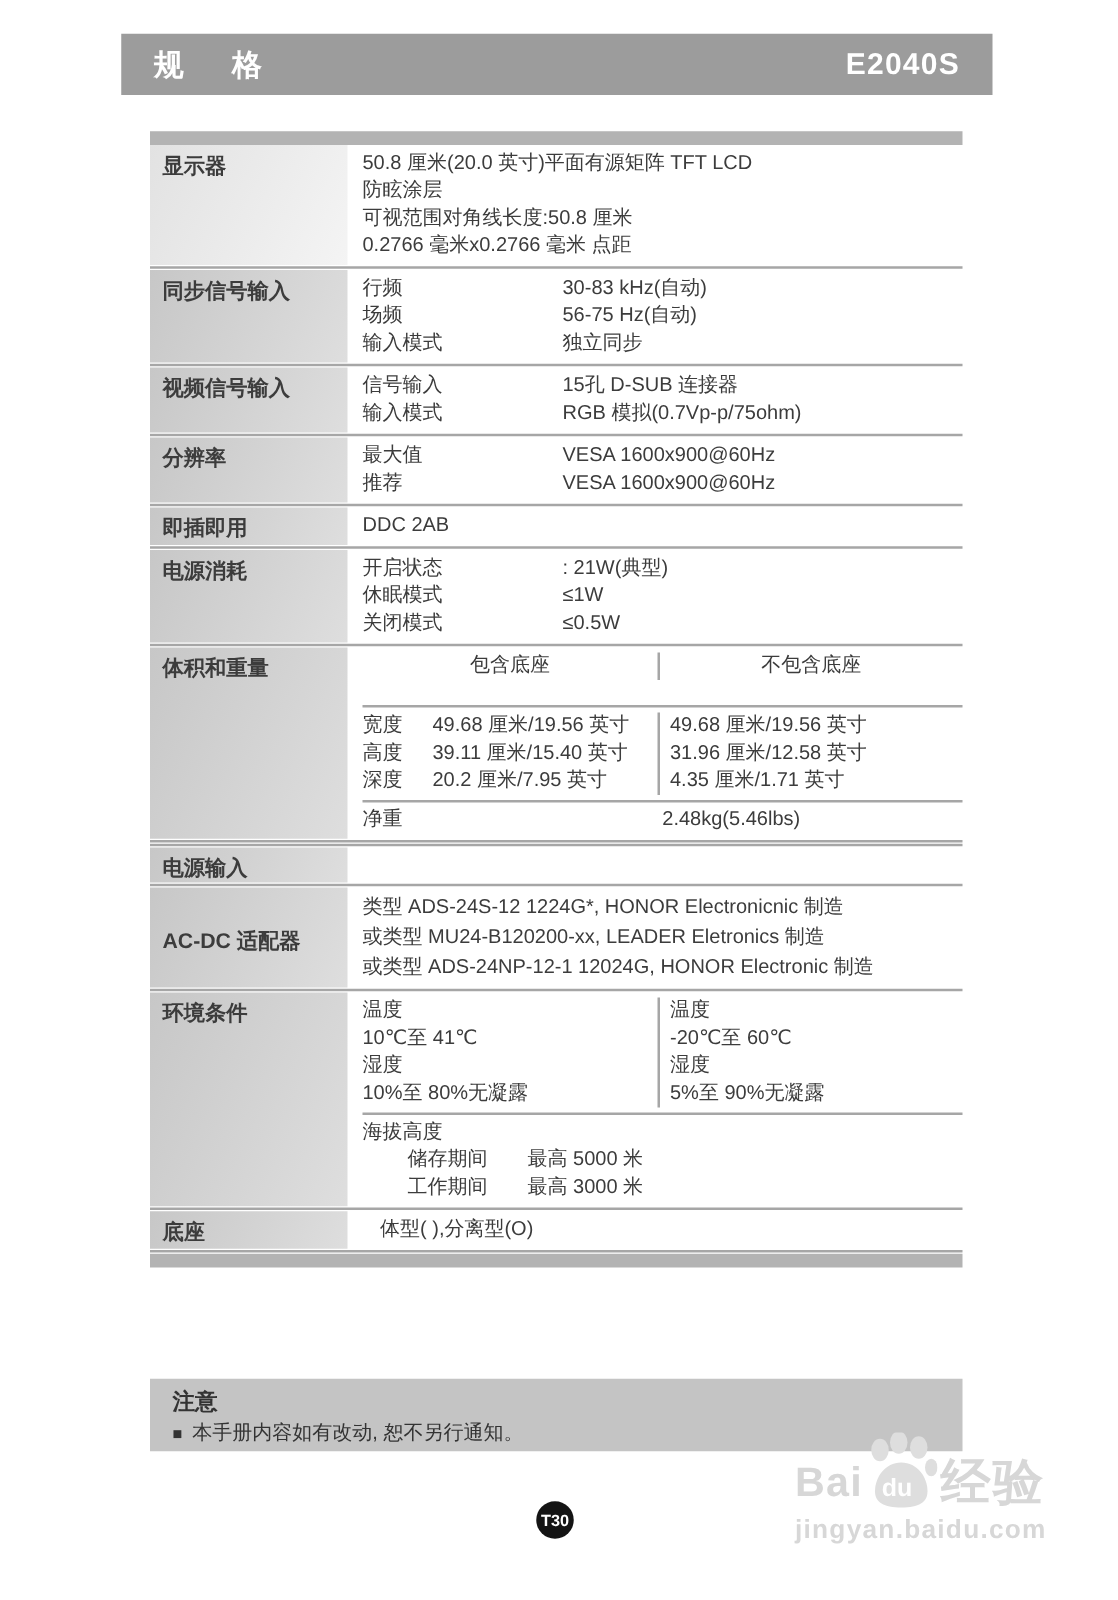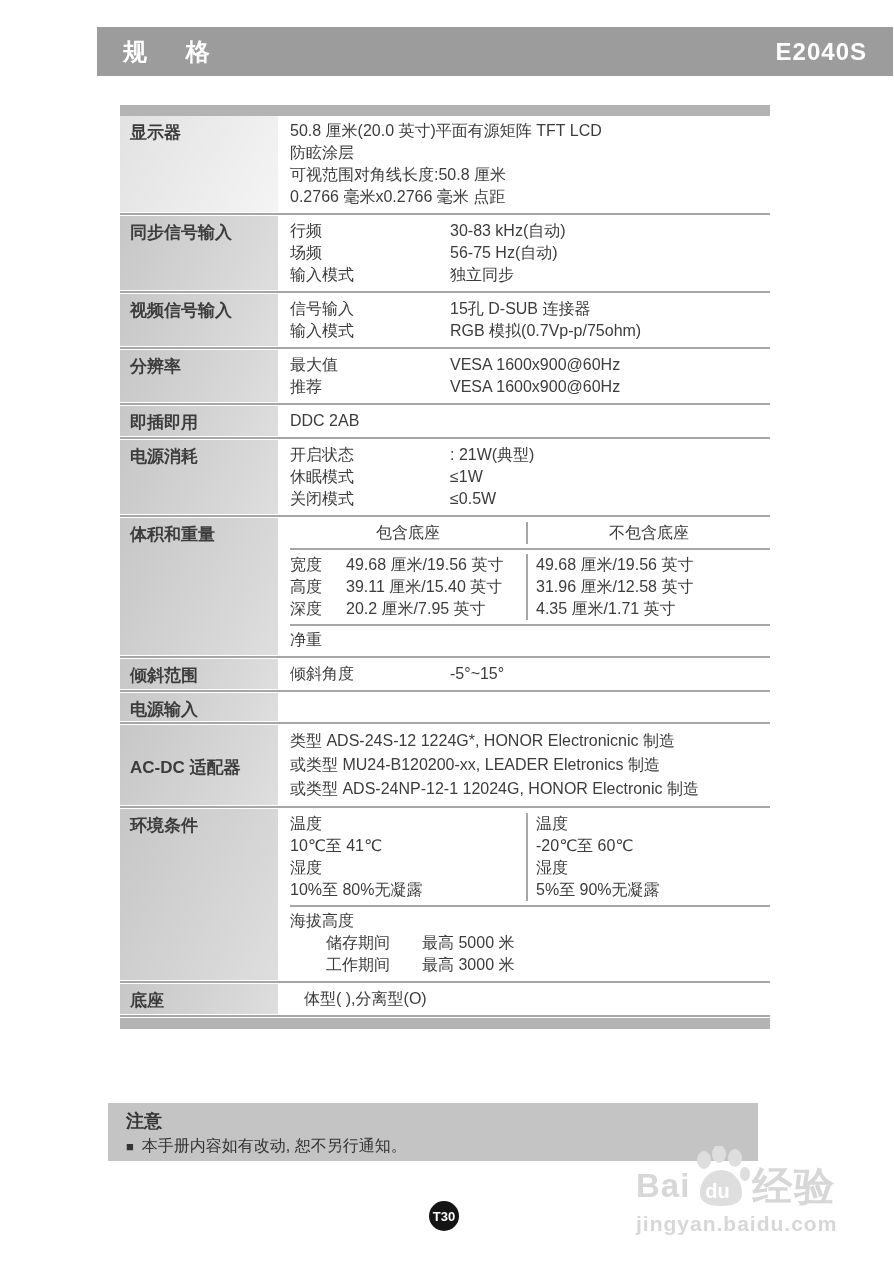--- a/index.html
+++ b/index.html
@@ -1,42 +1,42 @@
 <!DOCTYPE html>
 <html><head>
 <meta charset="utf-8">
 <style>
   * { margin:0; padding:0; box-sizing:border-box; }
   html,body { background:#ffffff; }
   body { font-family:"Liberation Sans","DejaVu Sans",sans-serif; }
   .page { position:relative; width:894px; height:1280px; background:#ffffff; overflow:hidden; }
 
   
-  .header-bar { position:absolute; left:97px; top:27px; width:796px; height:49px;
+  .header-bar { position:absolute; left:97px; top:27px; width:697px; height:49px;
     background:#9c9c9c; color:#ffffff; display:flex; align-items:center;
     justify-content:space-between; padding:0 26px; font-size:24px; font-weight:bold; }
   .header-title { letter-spacing:16px; }
   .header-model { letter-spacing:1px; }
 
   
   .spec-table { position:absolute; left:120px; top:105px; width:650px; color:#3c3c3c; }
   .bar { height:11px; background:#b3b3b3; }
   .sep { height:2px; background:#a6a6a6; margin:1px 0; }
   .row { display:flex; align-items:stretch; }
   .cell-label { flex:none; width:158px; background:linear-gradient(115deg,#c7c7c7,#dedede);
     padding:5px 0 0 10px; font-size:17px; font-weight:bold; }
   .cell-label.light { background:linear-gradient(115deg,#e2e2e2,#f4f4f4); }
   .cell-content { flex:1; margin-left:5px; padding:4px 0 4px 7px; font-size:16px; line-height:22px; }
   .kv { display:flex; }
   .kv .k { flex:none; width:160px; }
   .kv .v { flex:1; }
 
   
   .twocol-head { display:flex; text-align:center; border-bottom:2px solid #a6a6a6;
-    padding-bottom:4px; margin-bottom:4px; }
+    padding-bottom:20px; margin-bottom:4px; }
   .twocol-head .c1 { flex:none; width:236px; }
   .twocol-head .c2 { flex:1; border-left:2px solid #a6a6a6; }
   .twocol-body { display:flex; }
   .twocol-body .b1 { flex:none; width:236px; }
   .twocol-body .b2 { flex:1; border-left:2px solid #a6a6a6; padding-left:8px; }
   .dim { display:flex; }
   .dim .dn { flex:none; width:56px; }
   .env-line { display:flex;flex-direction:column; }
   .env-line .en { flex:none; width:56px; }
   .weight-row { display:flex; border-top:2px solid #a6a6a6; margin-top:4px; padding-top:3px; }
@@ -46,21 +46,21 @@
   .alt-row { display:flex; padding-left:36px; }
   .alt-row .an { flex:none; width:96px; }
 
   
   .dc-icon { display:inline-block; width:20px; height:11px; position:relative; margin:0 7px; vertical-align:-1px; }
   .dc-icon::before { content:""; position:absolute; top:1px; left:0; right:0; height:3px; background:#3c3c3c; }
   .dc-icon::after { content:""; position:absolute; top:7px; left:0; right:0; height:3px;
     background:repeating-linear-gradient(to right,#3c3c3c 0 4px,transparent 4px 7px); }
 
   
-  .note-box { position:absolute; left:108px; top:1103px; width:650px; height:58px;
+  .note-box { position:absolute; left:120px; top:1103px; width:650px; height:58px;
     background:#c4c4c4; color:#333333; padding:6px 0 0 18px; }
   .note-title { font-size:18px; font-weight:bold; }
   .note-line { font-size:16px; margin-top:3px; display:flex; align-items:center; }
   .note-line .bullet { margin-right:8px; font-size:13px; }
 
   
   .page-badge { position:absolute; left:429px; top:1201px; width:30px; height:30px;
     border-radius:50%; background:#141414; color:#ffffff; display:flex; align-items:center;
     justify-content:center; font-size:13px; font-weight:bold; }
 
@@ -196,34 +196,26 @@
             </div>
           </div>
           <div class="b2">
             <div>49.68 厘米/19.56 英寸</div>
             <div>31.96 厘米/12.58 英寸</div>
             <div>4.35 厘米/1.71 英寸</div>
           </div>
         </div>
         <div class="weight-row">
           <span class="wk">净重</span>
-        </div>
-      </div>
-    </div>
-    <div class="sep"></div>
-
-    <div class="row">
-      <div class="cell-label">倾斜范围</div>
-      <div class="cell-content">
-        <div class="kv">
-          <span class="k">倾斜角度</span>
-          <span class="v">-5°~15°</span>
-        </div>
-      </div>
-    </div>
+          <span class="wv">2.48kg(5.46lbs)</span>
+        </div>
+      </div>
+    </div>
+    <div class="sep"></div>
+
     <div class="sep"></div>
 
     <div class="row">
       <div class="cell-label">电源输入</div>
     </div>
     <div class="sep"></div>
 
     <div class="row">
       <div class="cell-label" style="display:flex;align-items:center;">AC-DC 适配器</div>
       <div class="cell-content" style="line-height:24px;">

